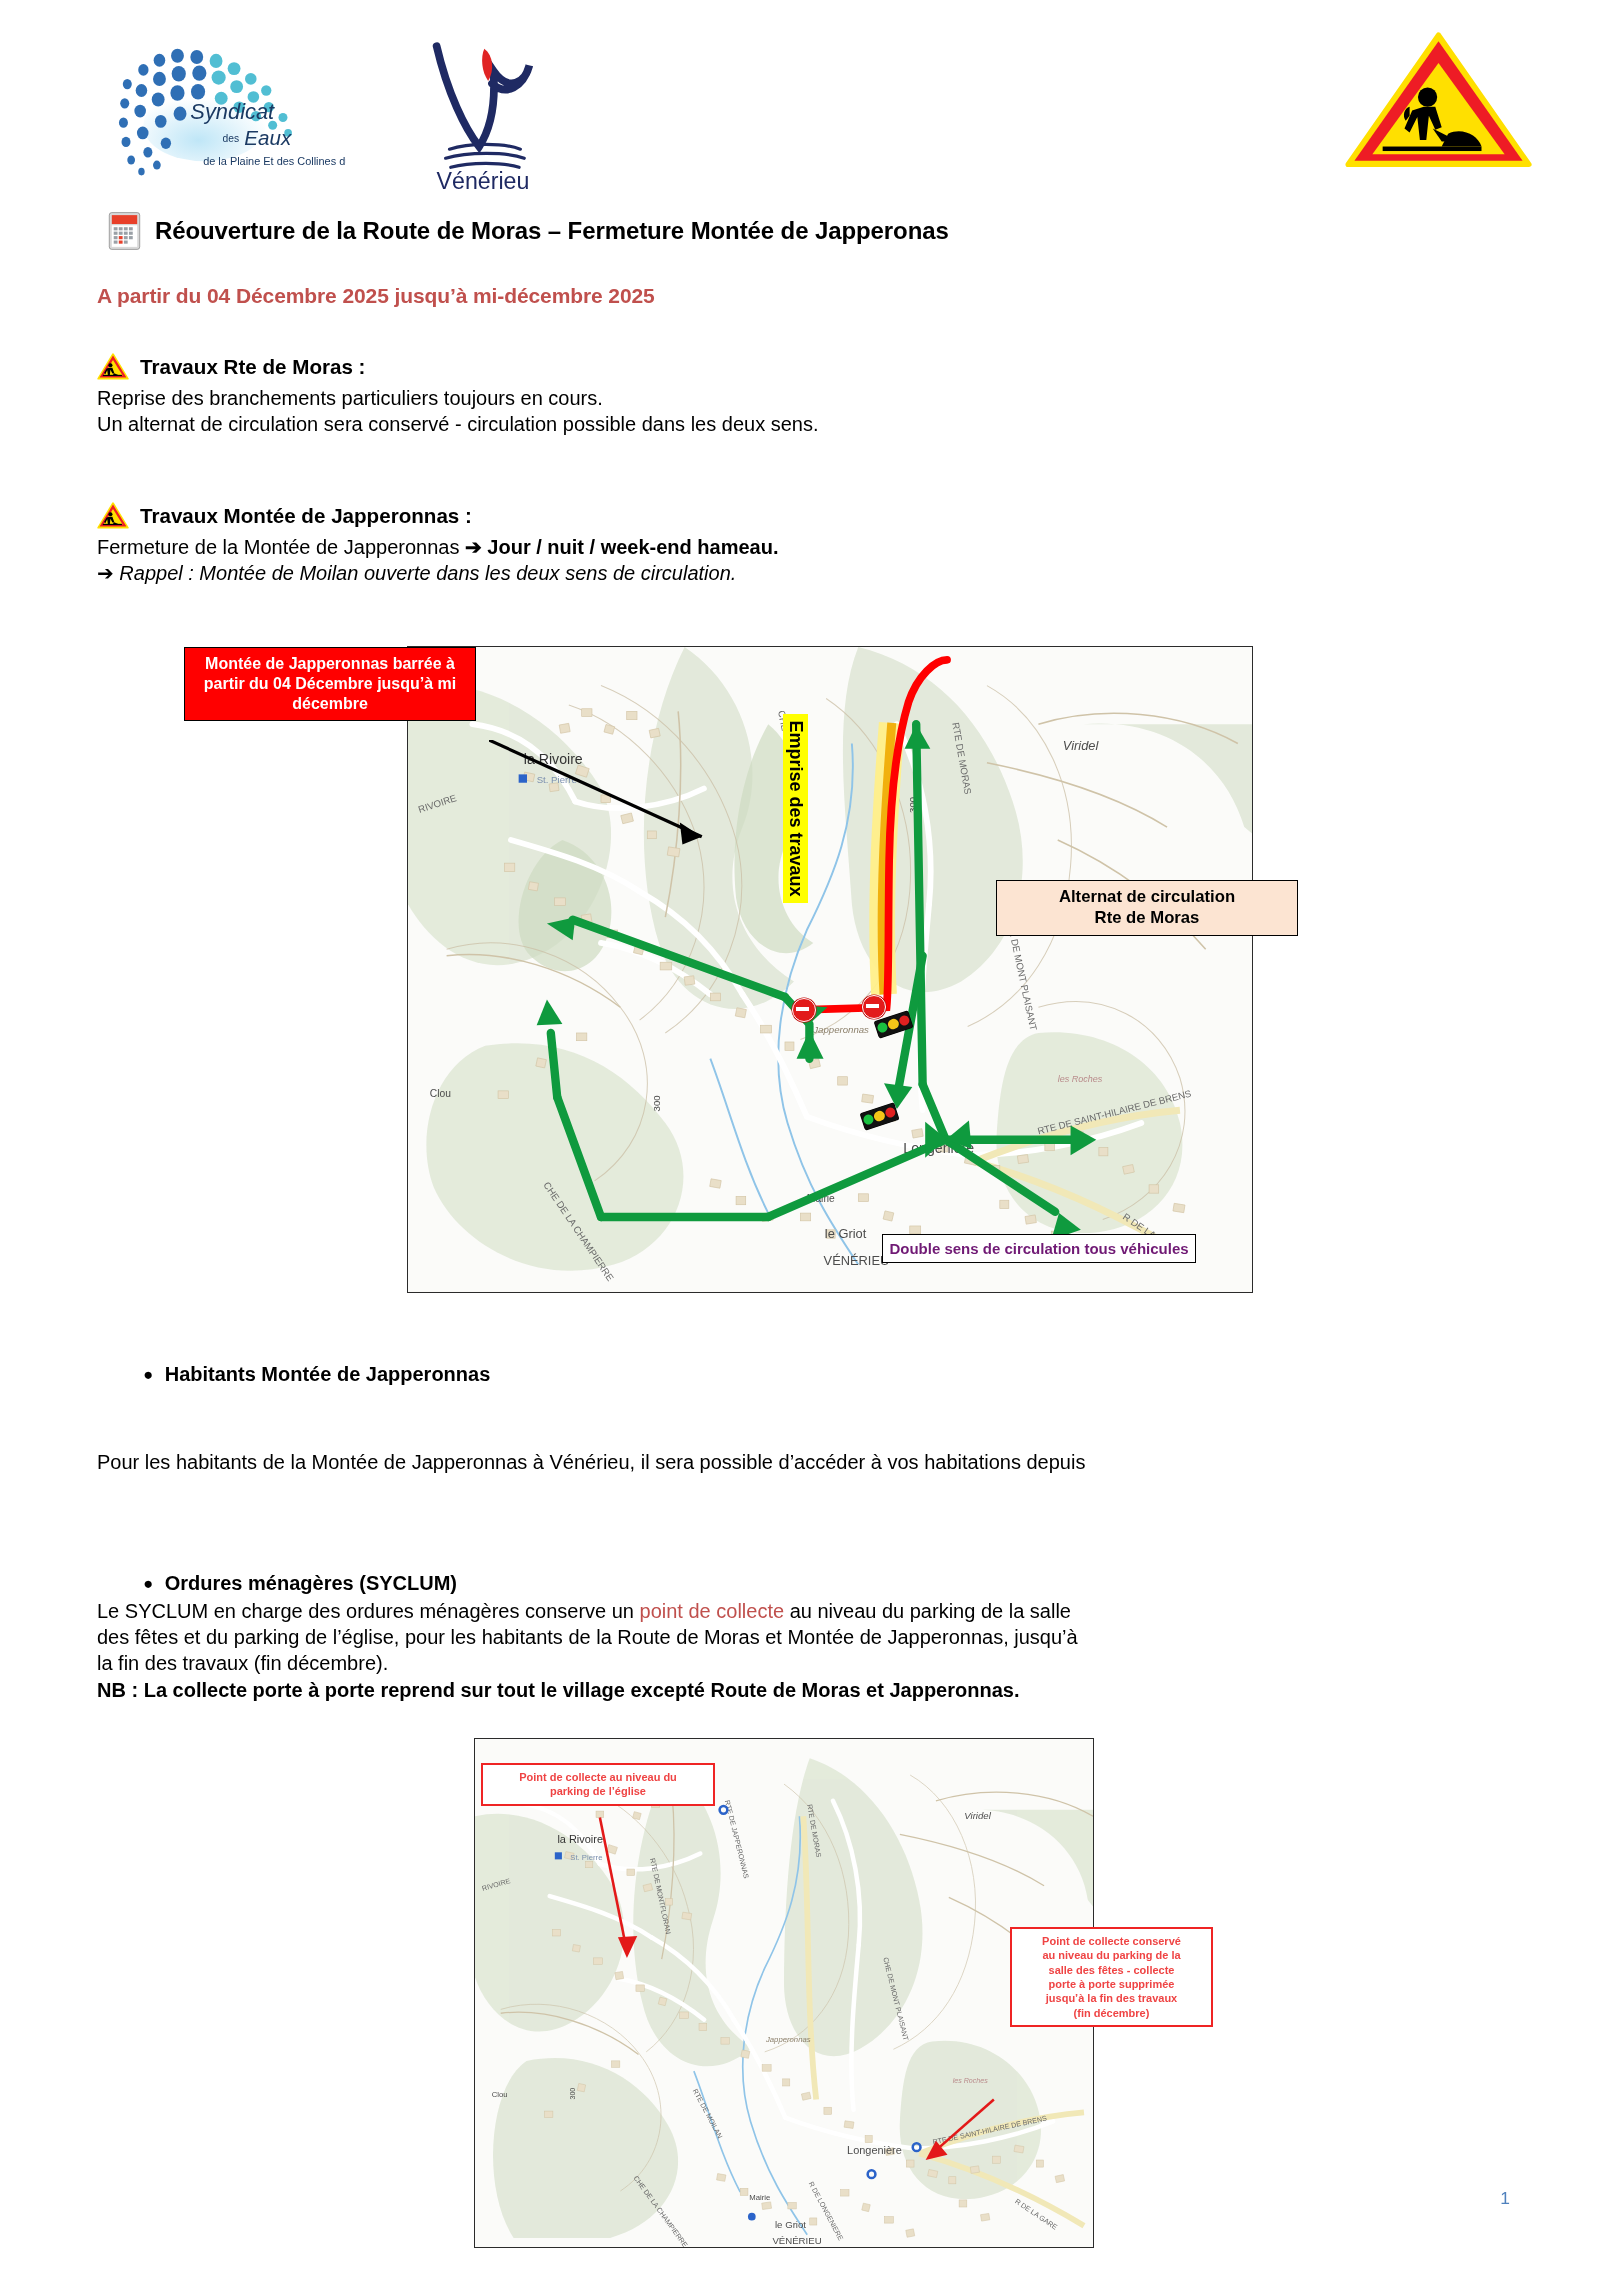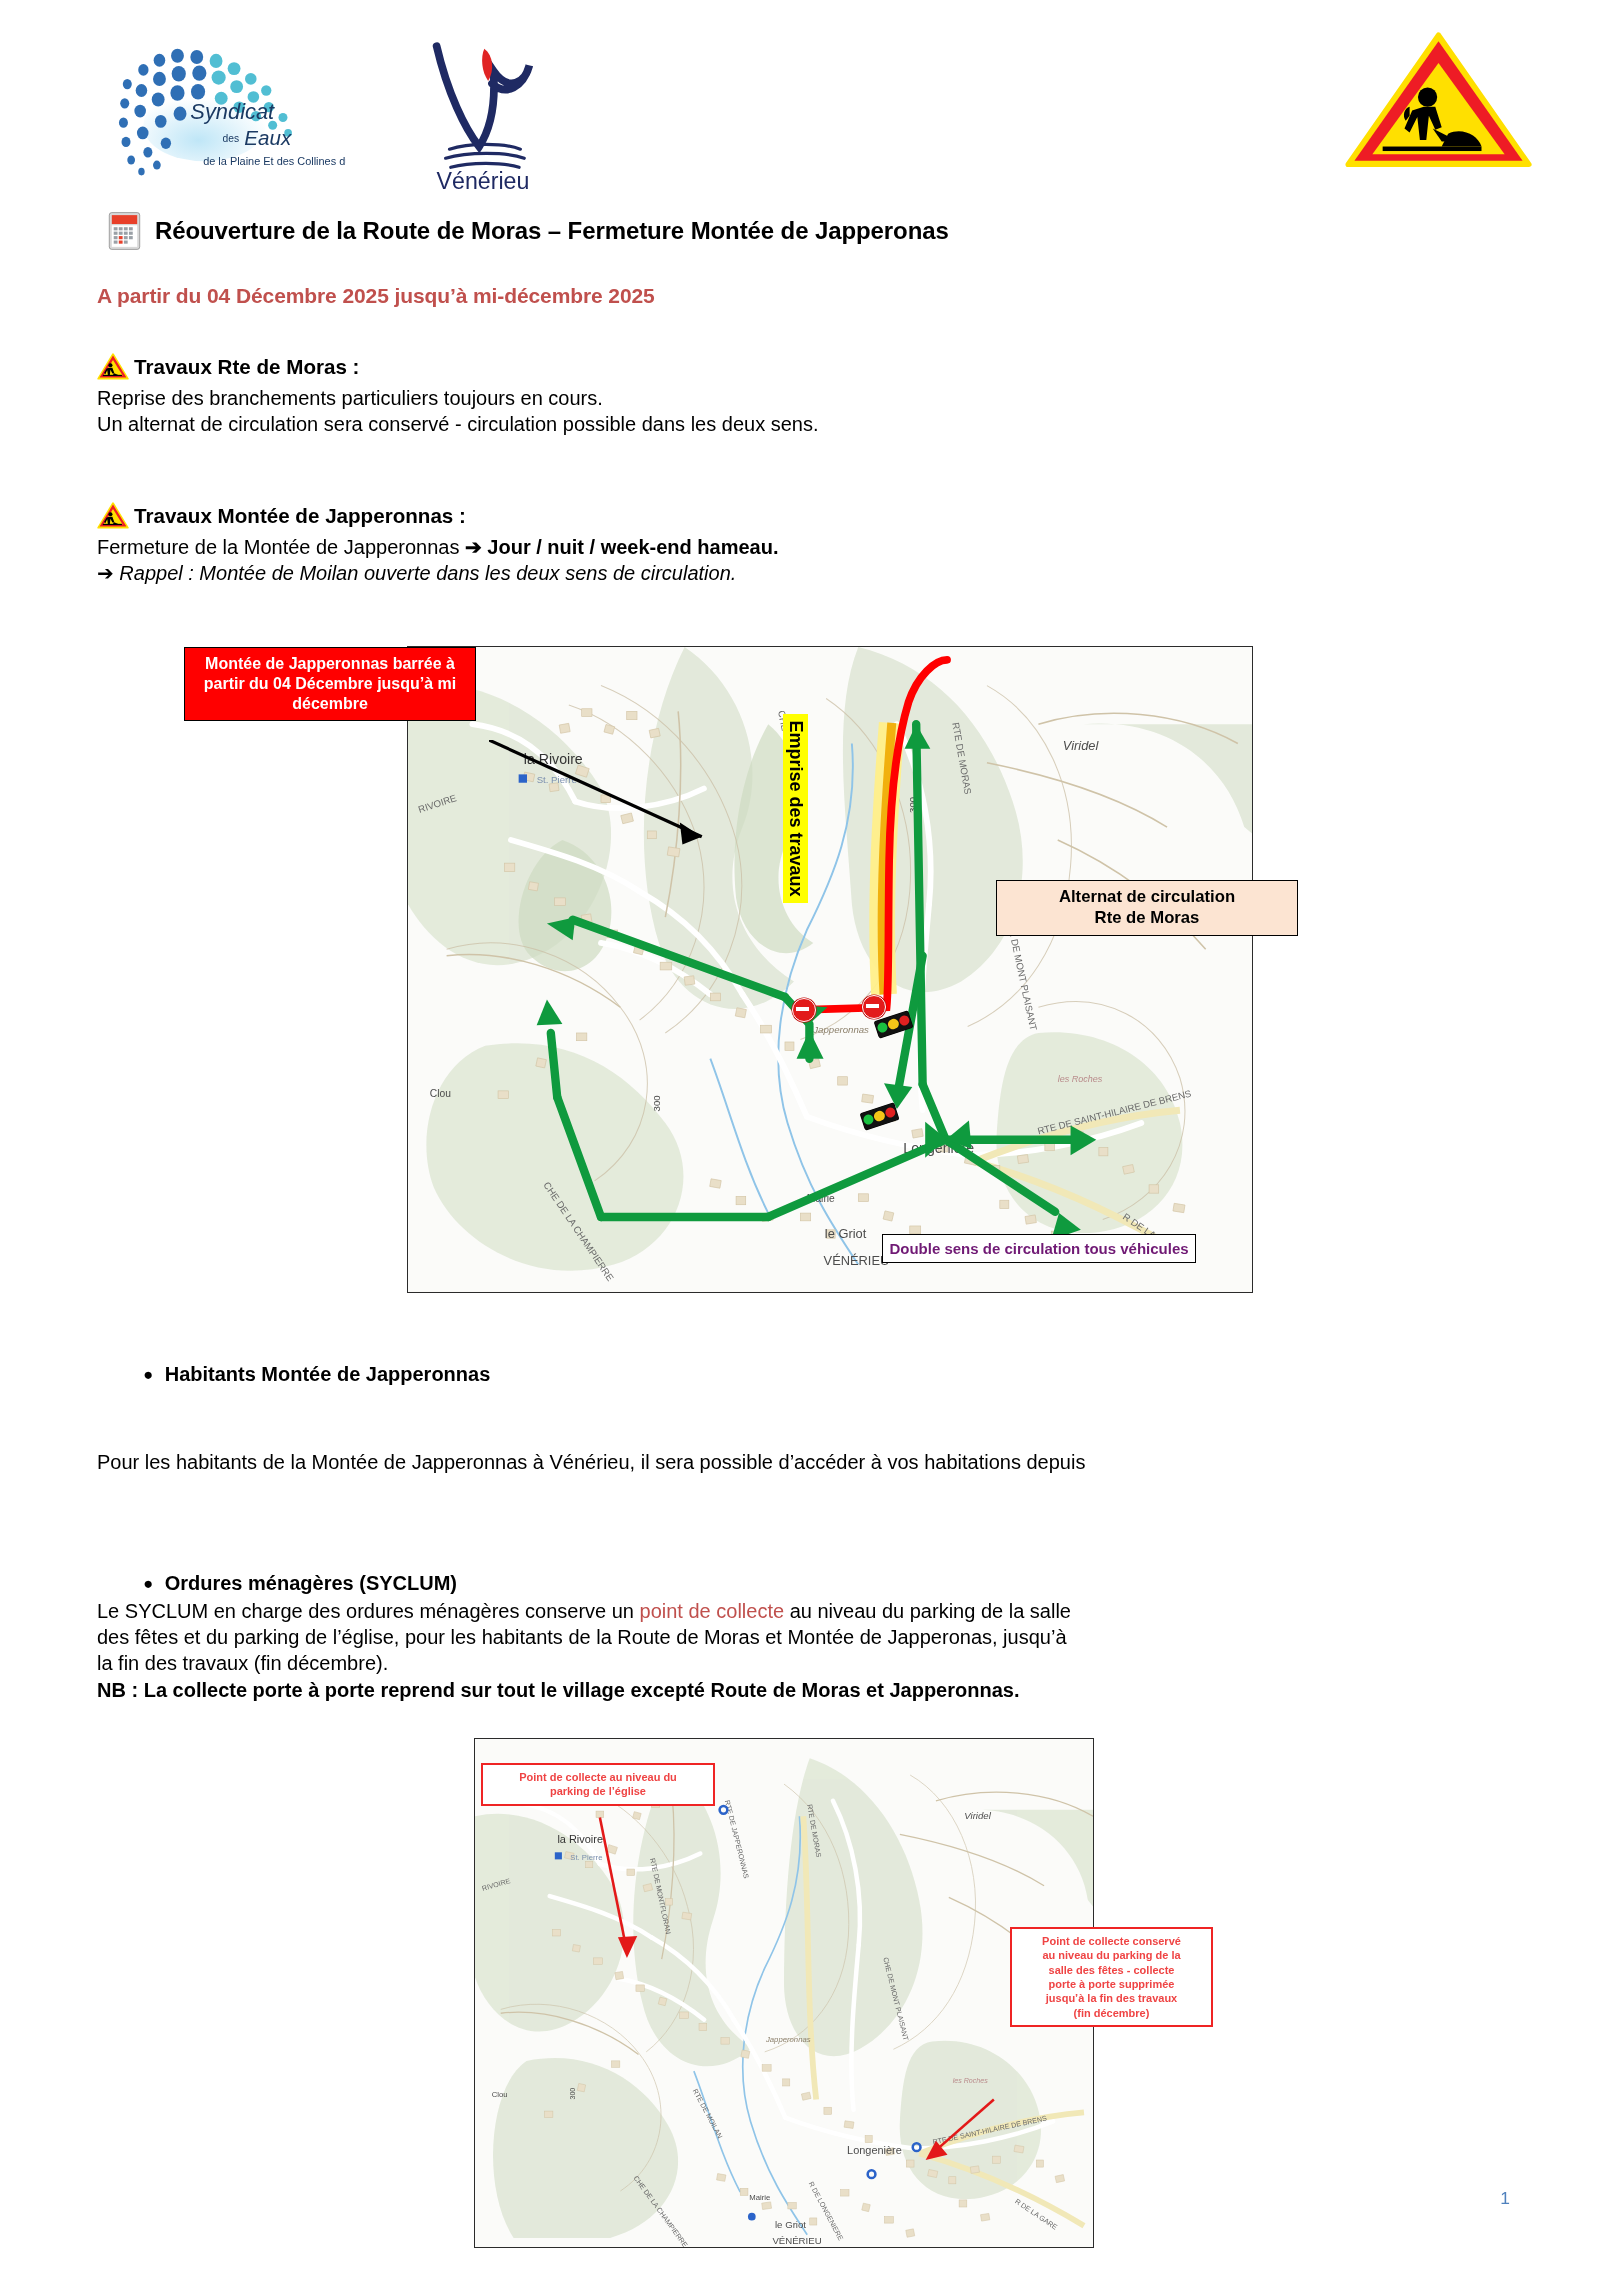--- a/index.html
+++ b/index.html
@@ -21,21 +21,21 @@
 
   
   .title-row{position:absolute;left:108px;top:205px;width:1351px;height:51px;display:flex;align-items:center;gap:14px;}
   .cal-icon{width:33px;height:40px;flex:0 0 auto;position:relative;}
   .doc-title{font-size:24px;font-weight:bold;letter-spacing:-0.1px;white-space:nowrap;}
 
   .subtitle{position:absolute;left:97px;top:284px;font-size:21px;font-weight:bold;color:#c0504d;letter-spacing:-0.1px;}
 
   
   .sec{position:absolute;left:97px;width:1403px;}
-  .sec-head{display:flex;align-items:center;gap:5px;font-size:20.6px;font-weight:bold;}
+  .sec-head{display:flex;align-items:center;gap:11px;font-size:20.6px;font-weight:bold;}
   .warn-sm{width:32px;height:27px;flex:0 0 auto;}
   .body-line{font-size:20px;line-height:1.32;}
   .b{font-weight:bold;}
   .i{font-style:italic;}
 
   
   .map1{position:absolute;left:407px;top:646px;width:844px;height:645px;
         border:1.3px solid #2b2b2b;overflow:hidden;background:#f7f6f2;}
   .map2{position:absolute;left:474px;top:1738px;width:618px;height:508px;
         border:1.3px solid #2b2b2b;overflow:hidden;background:#f7f6f2;}
@@ -462,21 +462,21 @@
   </div>
 
   <div class="sec" style="top:1572px;">
     <div class="bullet" style="padding-left:46px;">
       <span class="dot">●</span>
       <span>Ordures ménagères (SYCLUM)</span>
     </div>
     <div class="body-line" style="margin-top:2.6px;">
       <span>Le SYCLUM en charge des ordures ménagères conserve un </span><span class="red-txt">point de collecte</span><span> au niveau du parking de la salle</span>
     </div>
-    <div class="body-line">des fêtes et du parking de l’église, pour les habitants de la Route de Moras et Montée de Japperonas, jusqu’à</div>
+    <div class="body-line">des fêtes et du parking de l’église, pour les habitants de la Route de Moras et Montée de Japperonnas, jusqu’à</div>
     <div class="body-line">la fin des travaux (fin décembre).</div>
     <div class="body-line b">NB : La collecte porte à porte reprend sur tout le village excepté Route de Moras et Japperonnas.</div>
   </div>
 
   <div class="map2">
     <svg class="terrain" viewBox="0 0 960 790" preserveAspectRatio="none" aria-hidden="true">
       <rect width="960" height="790" fill="#fbfbf9"></rect>
       <g fill="#dfe7d6" opacity="0.85">
         <path d="M0 120 C90 100 180 160 220 240 C250 310 220 400 150 440 C80 480 20 430 0 370 Z"></path>
         <path d="M300 40 C370 90 400 190 370 280 C340 370 370 440 430 480 C360 540 280 500 260 410

